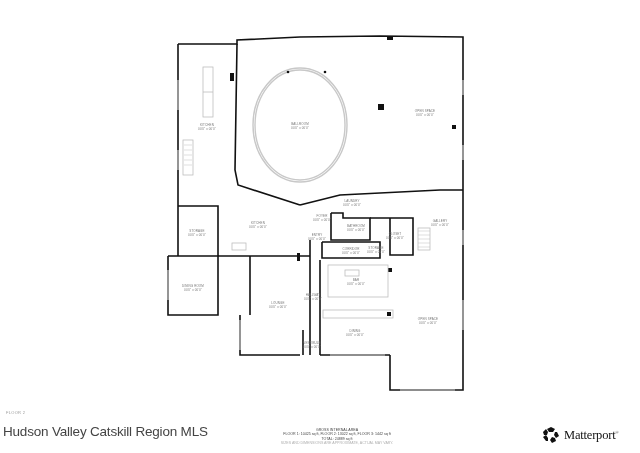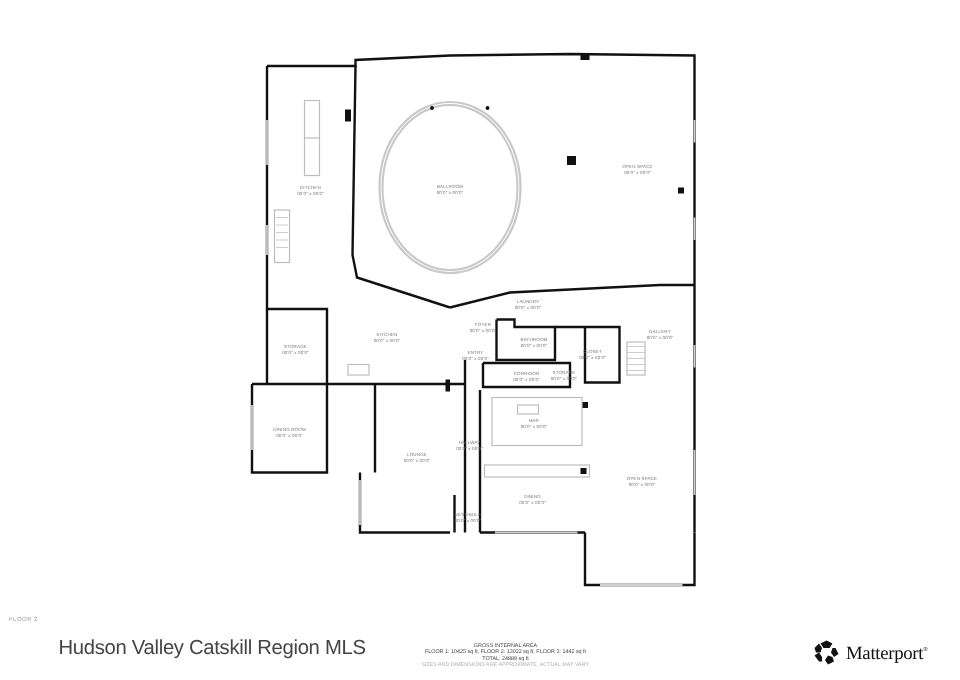--- a/index.html
+++ b/index.html
@@ -1,20 +1,20 @@
 <!DOCTYPE html>
 <html><head>
 <meta charset="utf-8">
 <style>
   html, body { margin: 0; padding: 0; }
   body { width: 640px; height: 453px; background: #ffffff; position: relative; overflow: hidden; font-family: "Liberation Sans", sans-serif; }
   #plan { position: absolute; left: 0; top: 0; width: 640px; height: 453px; }
   .room-label { position: absolute; font-family: "Liberation Sans", sans-serif; font-size: 3px; color: #777; text-align: center; line-height: 3.5px; letter-spacing: 0.1px; white-space: nowrap; transform: translateX(-50%); }
   .floor-tag { position: absolute; left: 6px; top: 410px; font-size: 4px; color: #9a9a9a; letter-spacing: 0.3px; }
-  .brand-title { position: absolute; left: 3px; top: 424px; font-size: 13.5px; color: #444; letter-spacing: -0.2px; font-weight: 400; margin-left: 36px; }
+  .brand-title { position: absolute; left: 3px; top: 424px; font-size: 13.5px; color: #444; letter-spacing: -0.2px; font-weight: 400; }
   .area-block { position: absolute; left: 262px; top: 428px; width: 150px; text-align: center; }
   .area-block div { font-size: 3.6px; color: #444; line-height: 4.4px; }
   .area-block .disclaimer { color: #b0b0b0; }
   .logo { position: absolute; left: 542px; top: 426px; display: flex; align-items: center; }
   .logo-text { font-family: "Liberation Serif", serif; font-size: 12.5px; color: #111; margin-left: 4px; letter-spacing: -0.2px; }
   .logo-tm { font-size: 4px; vertical-align: super; }
 </style>
 </head>
 <body>
 

